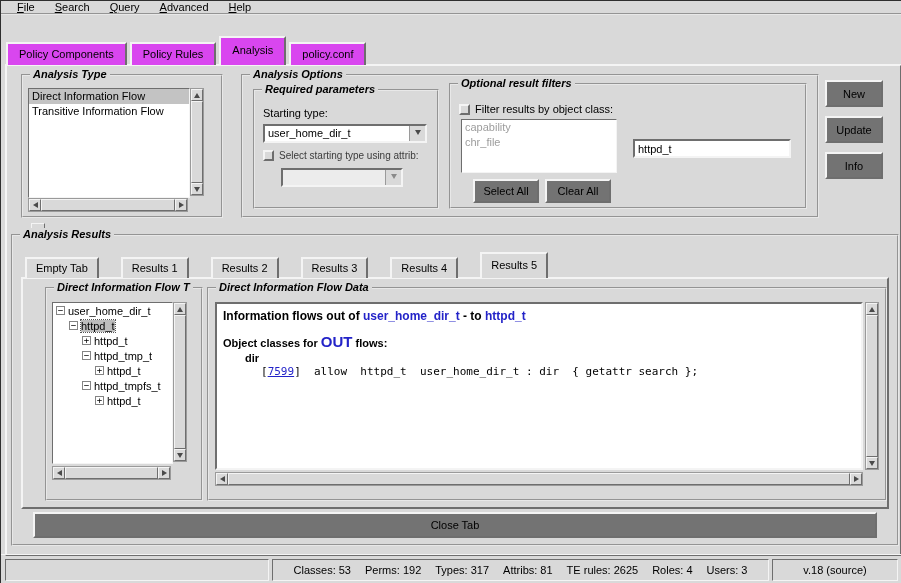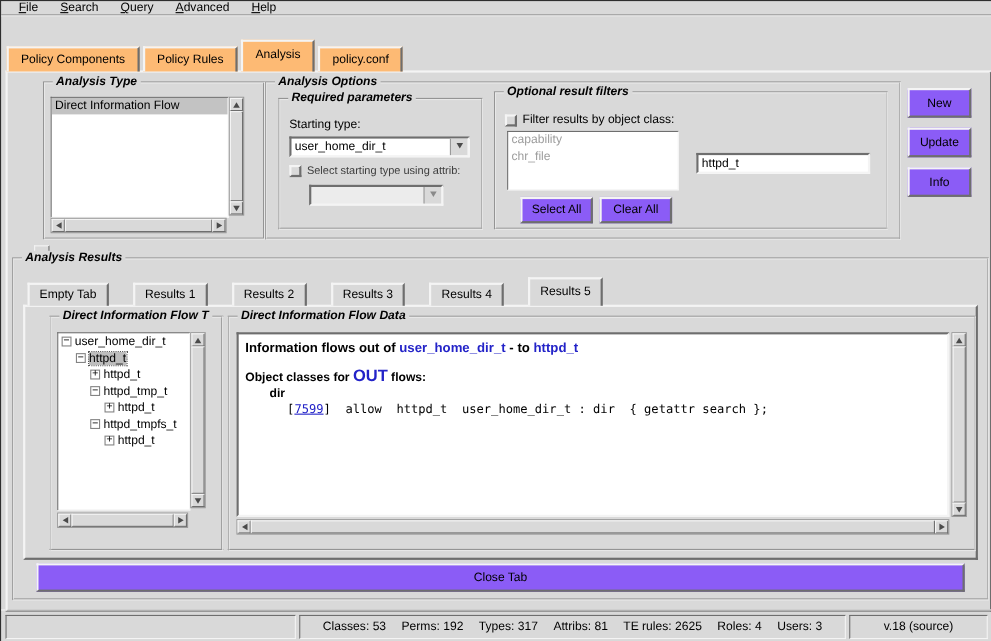--- a/index.html
+++ b/index.html
@@ -1,25 +1,25 @@
 <!DOCTYPE html>
 <html><head>
 <meta charset="utf-8">
 <style>
   html,body{margin:0;padding:0;}
   body{background:#9a9a9a;font-family:"Liberation Sans","DejaVu Sans",sans-serif;font-size:11px;color:#000;}
   .window{position:relative;width:901px;height:583px;background:#d9d9d9;border:1px solid #2e2e2e;overflow:hidden;}
   .out{border:2px solid;border-color:#f4f4f4 #6e6e6e #6e6e6e #f4f4f4;}
   .thin-in{border:1px solid;border-color:#6e6e6e #f4f4f4 #f4f4f4 #6e6e6e;}
-  .btn{background:#8b5cf6;border:2px solid;border-color:#f4f4f4 #6e6e6e #6e6e6e #f4f4f4;display:flex;align-items:center;justify-content:center;cursor:default;font-size:11px;}
+  .btn{background:#737373;border:2px solid;border-color:#f4f4f4 #6e6e6e #6e6e6e #f4f4f4;display:flex;align-items:center;justify-content:center;cursor:default;font-size:11px;}
   .menubar{position:absolute;left:0;top:0;width:100%;height:14px;display:flex;align-items:center;padding-left:6px;border-bottom:2px groove #e8e8e8;box-sizing:border-box;}
   .menu-item{padding:2px 10px;}
   .menu-item u{text-decoration:underline;}
   .mtabs{position:absolute;left:5px;top:37px;height:27px;display:flex;align-items:flex-end;z-index:3;}
-  .mtab{height:21px;line-height:20px;padding:0 11px;background:#fdba74;border:2px solid;border-color:#f4f4f4 #6e6e6e #d9d9d9 #f4f4f4;border-bottom:none;margin-right:3px;white-space:nowrap;}
+  .mtab{height:21px;line-height:20px;padding:0 11px;background:#d946ef;border:2px solid;border-color:#f4f4f4 #6e6e6e #d9d9d9 #f4f4f4;border-bottom:none;margin-right:3px;white-space:nowrap;}
   .mtab.active{height:27px;line-height:25px;}
   .content{position:absolute;left:4px;top:63px;width:893px;height:488px;background:#d9d9d9;}
   .frame{position:absolute;border:2px groove #e8e8e8;}
   .frame-title{position:absolute;top:-8px;left:7px;background:#d9d9d9;padding:0 3px;font-weight:bold;font-style:italic;font-size:11px;white-space:nowrap;max-width:90%;overflow:hidden;}
   .listbox{background:#fff;overflow:hidden;}
   .listbox .row{height:15px;line-height:15px;padding-left:3px;white-space:nowrap;}
   .listbox .row.sel{background:#c3c3c3;}
   .listbox .row.dis{color:#9d9d9d;}
   .vsb{position:absolute;width:14px;display:flex;flex-direction:column;background:#c9c9c9;border:1px solid #9a9a9a;box-sizing:border-box;}
   .hsb{position:absolute;height:14px;display:flex;flex-direction:row;background:#c9c9c9;border:1px solid #9a9a9a;box-sizing:border-box;}
@@ -73,24 +73,25 @@
 
   <div class="mtabs">
     <div class="mtab">Policy Components</div>
     <div class="mtab">Policy Rules</div>
     <div class="mtab active">Analysis</div>
     <div class="mtab">policy.conf</div>
   </div>
 
   <div class="content out">
 
-    <div class="frame" style="left:32px;top:8px;width:198px;height:140px;text-decoration:underline;">
+    <div class="frame" style="left:14px;top:8px;width:198px;height:140px;text-decoration:underline;">
       <span class="frame-title">Analysis Type</span>
       <div class="listbox thin-in" style="position:absolute;left:5px;top:12px;width:160px;height:108px;">
         <div class="row sel">Direct Information Flow</div>
+        <div class="row">Transitive Information Flow</div>
       </div>
       <div class="vsb" style="left:167px;top:12px;height:108px;">
         <div class="sb-btn">
             <span class="tri-up"></span>
           </div>
         <div class="sb-thumb"></div>
         <div class="sb-btn">
             <span class="tri-down"></span>
           </div>
       </div>

